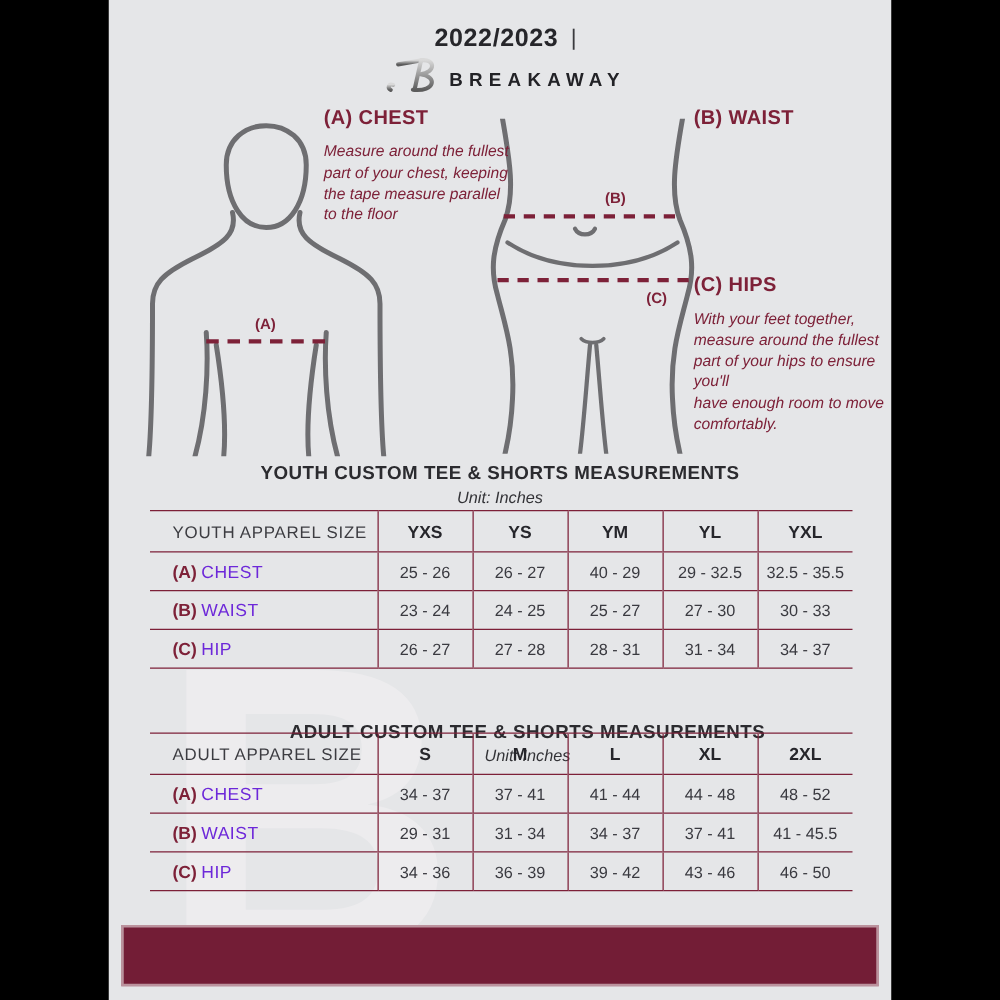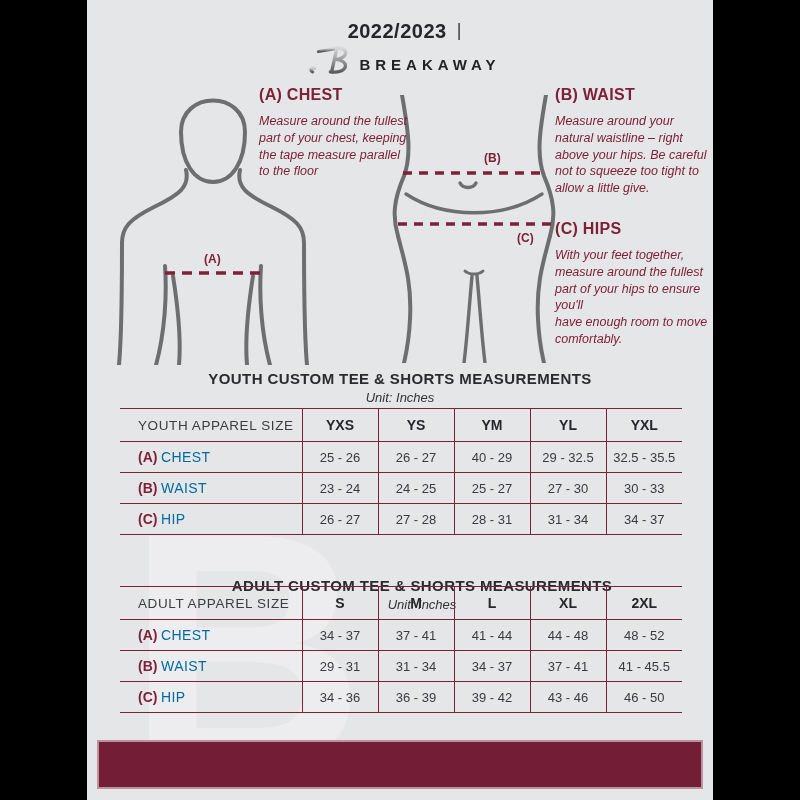--- a/index.html
+++ b/index.html
@@ -55,21 +55,21 @@
   .size-table td { border-top:1.5px solid #7d2038; text-align:center; vertical-align:middle;
                    color:#3a3a40; }
   .size-table tr:last-child td { border-bottom:1.5px solid #7d2038; }
   .size-table td + td { border-left:1.5px solid #7d2038; }
   .size-table tr.hdr td { height:33px; }
   .size-table tr.datar td { height:31px; font-size:13px; }
   .size-table td.lbl { text-align:left; padding-left:18px; }
   .size-table tr.hdr td.lbl { font-size:13.5px; letter-spacing:0.6px; color:#3c3c41; }
   .size-table tr.hdr td.sz { font-size:14px; font-weight:bold; color:#26262b; }
   .rl-prefix { color:#7d2138; font-weight:bold; font-size:14px; }
-  .rl-text { color:#0369a1; font-size:14px; letter-spacing:0.4px; }
+  .rl-text { color:#6d28d9; font-size:14px; letter-spacing:0.4px; }
 
   
   .footer-bar { position:absolute; left:10px; top:740px; width:606px; height:49px;
                 background:#731d36; border:2px solid rgba(245,242,243,0.55); z-index:2; }
 </style>
 </head>
 <body>
 
 <div class="canvas">
   <div class="doc">
@@ -135,21 +135,20 @@
         <path d="M9,129 L163,129" stroke="#7d2138" stroke-width="3.4" stroke-dasharray="9 7" fill="none"></path>
         <text class="measure-label" x="128" y="147">(C)</text>
       </svg>
 
       <div class="guide guide-chest">
         <h3>(A) CHEST</h3>
         <p>Measure around the fullest part of your chest, keeping the tape measure parallel to the floor</p>
       </div>
       <div class="guide guide-waist">
         <h3>(B) WAIST</h3>
-        <p>Measure around your natural waistline – right above your hips. Be careful not to squeeze too tight to allow a little give.</p>
       </div>
       <div class="guide guide-hips">
         <h3>(C) HIPS</h3>
         <p>With your feet together, measure around the fullest part of your hips to ensure you'll
 have enough room to move comfortably.</p>
       </div>
 
       <div class="section-head head-youth">
         <div class="sh-title">YOUTH CUSTOM TEE &amp; SHORTS MEASUREMENTS</div>
         <div class="sh-unit">Unit: Inches</div>

